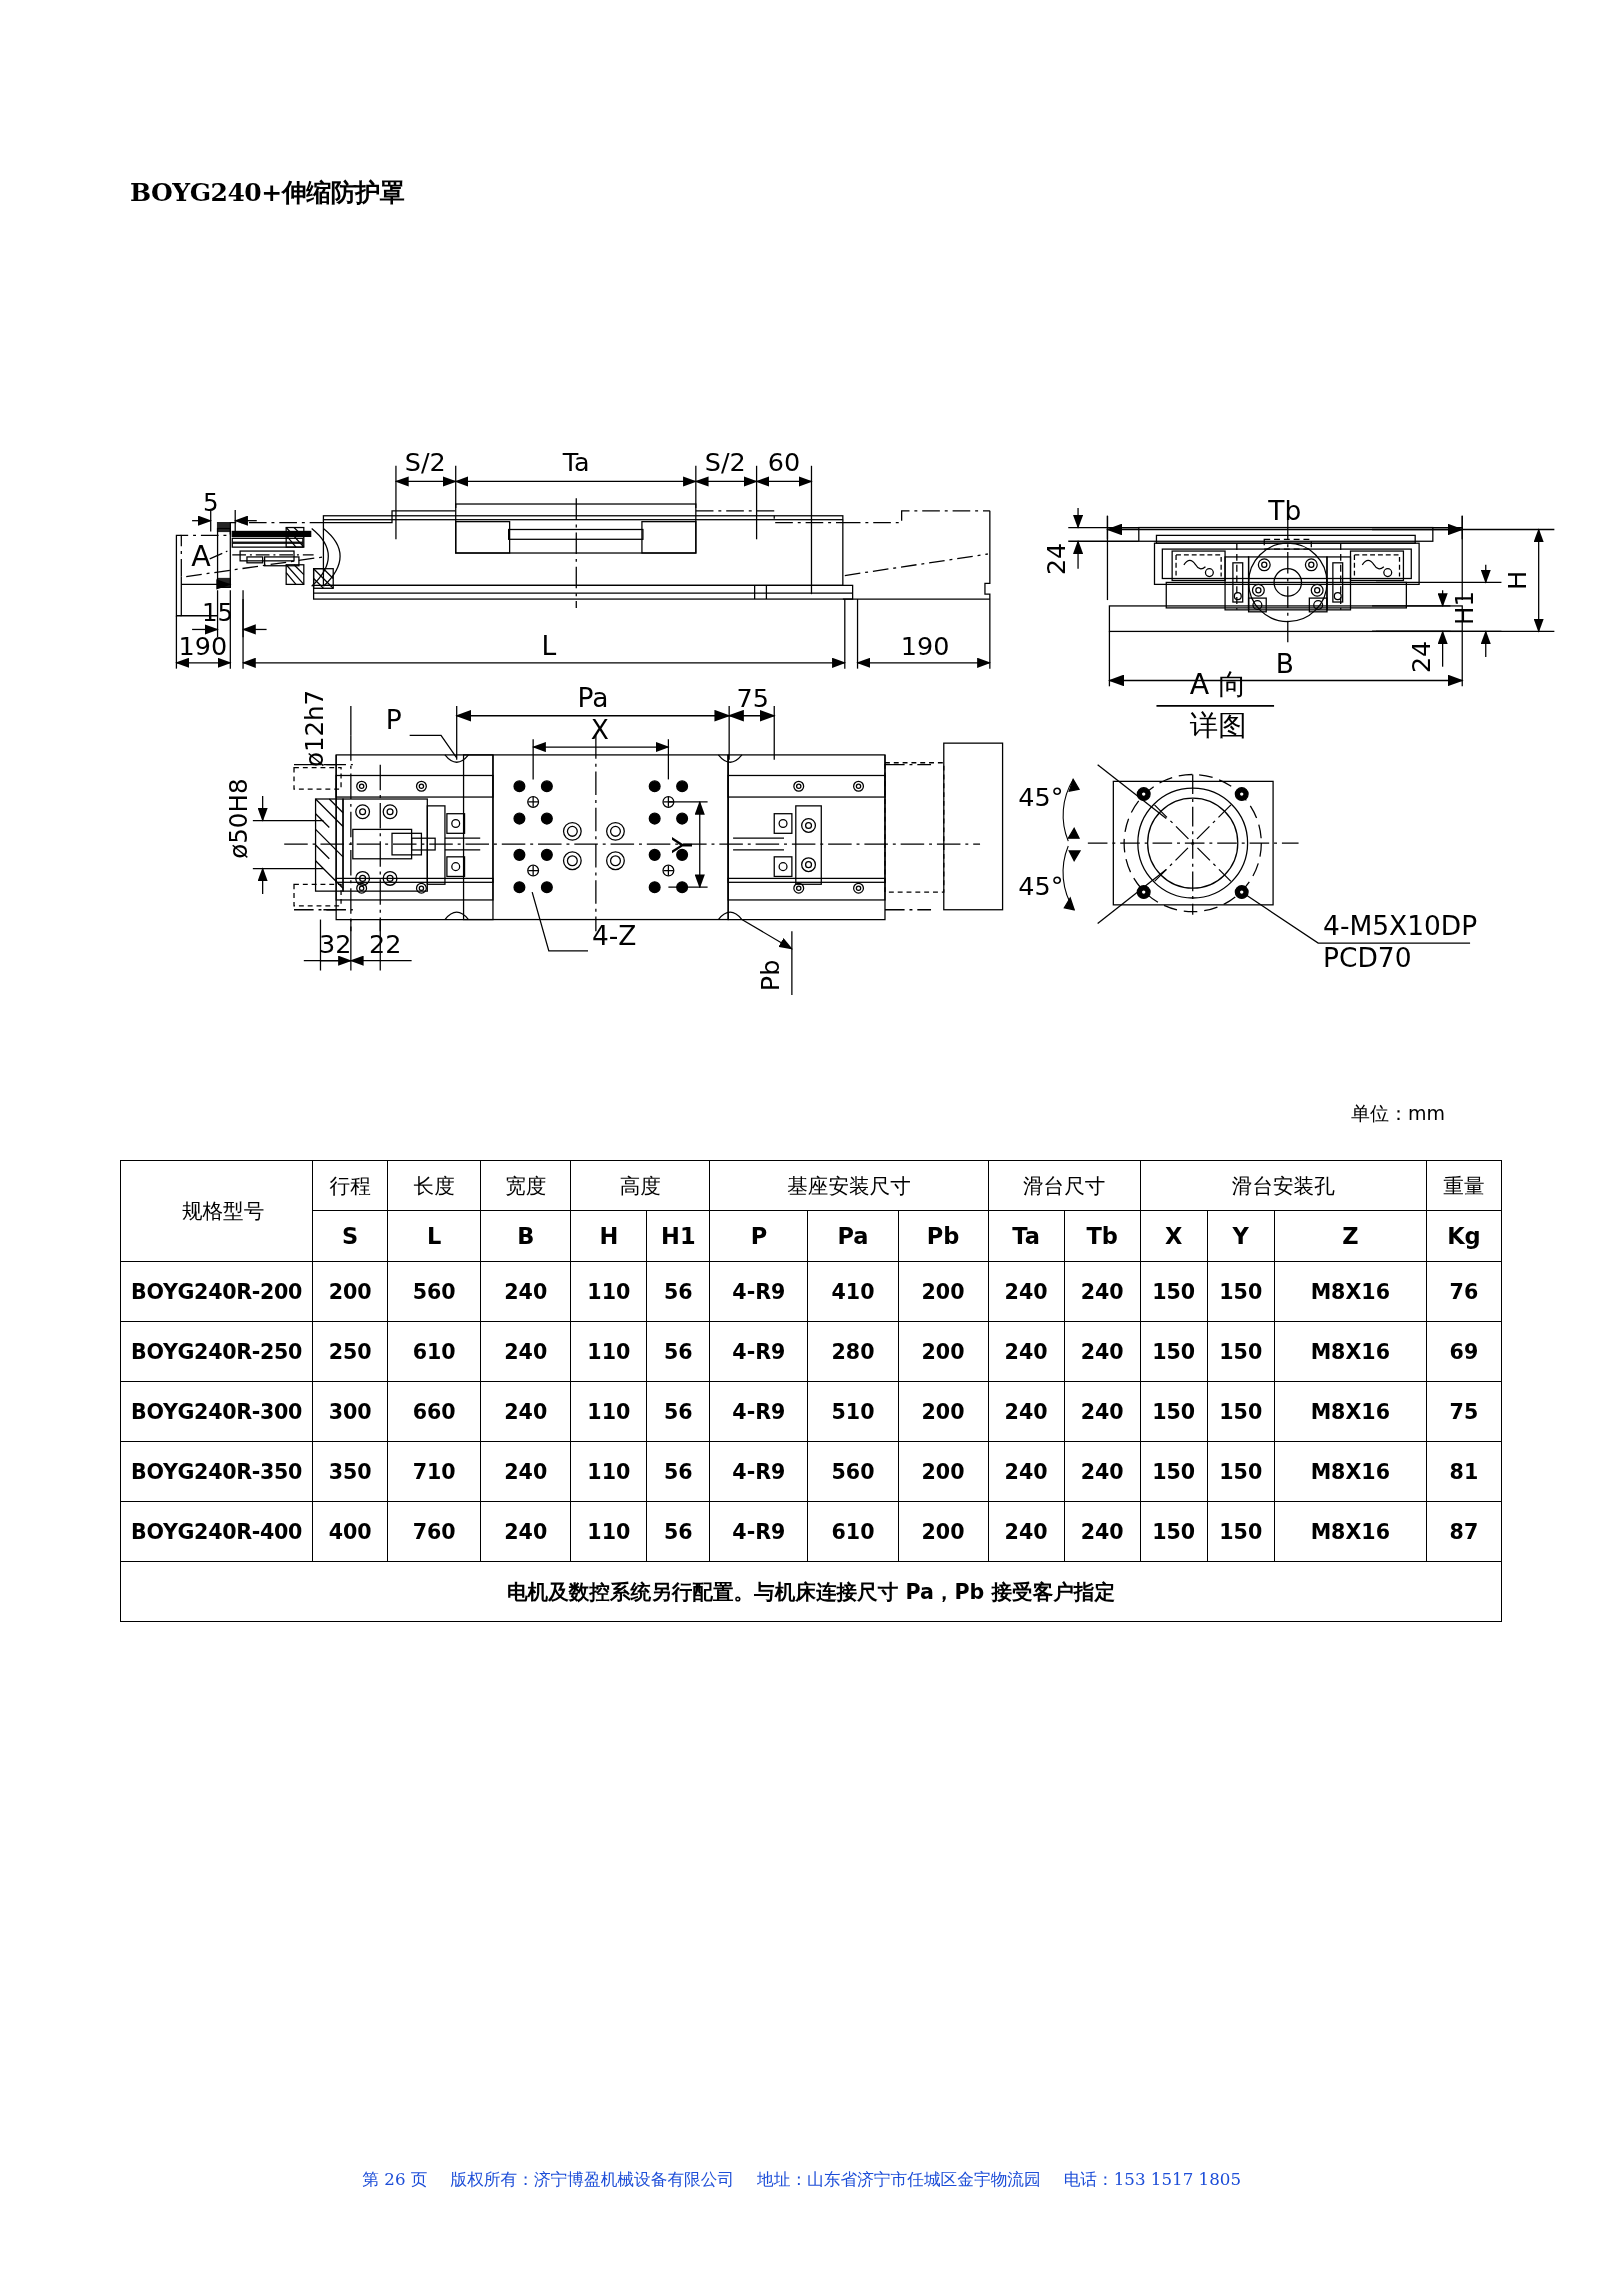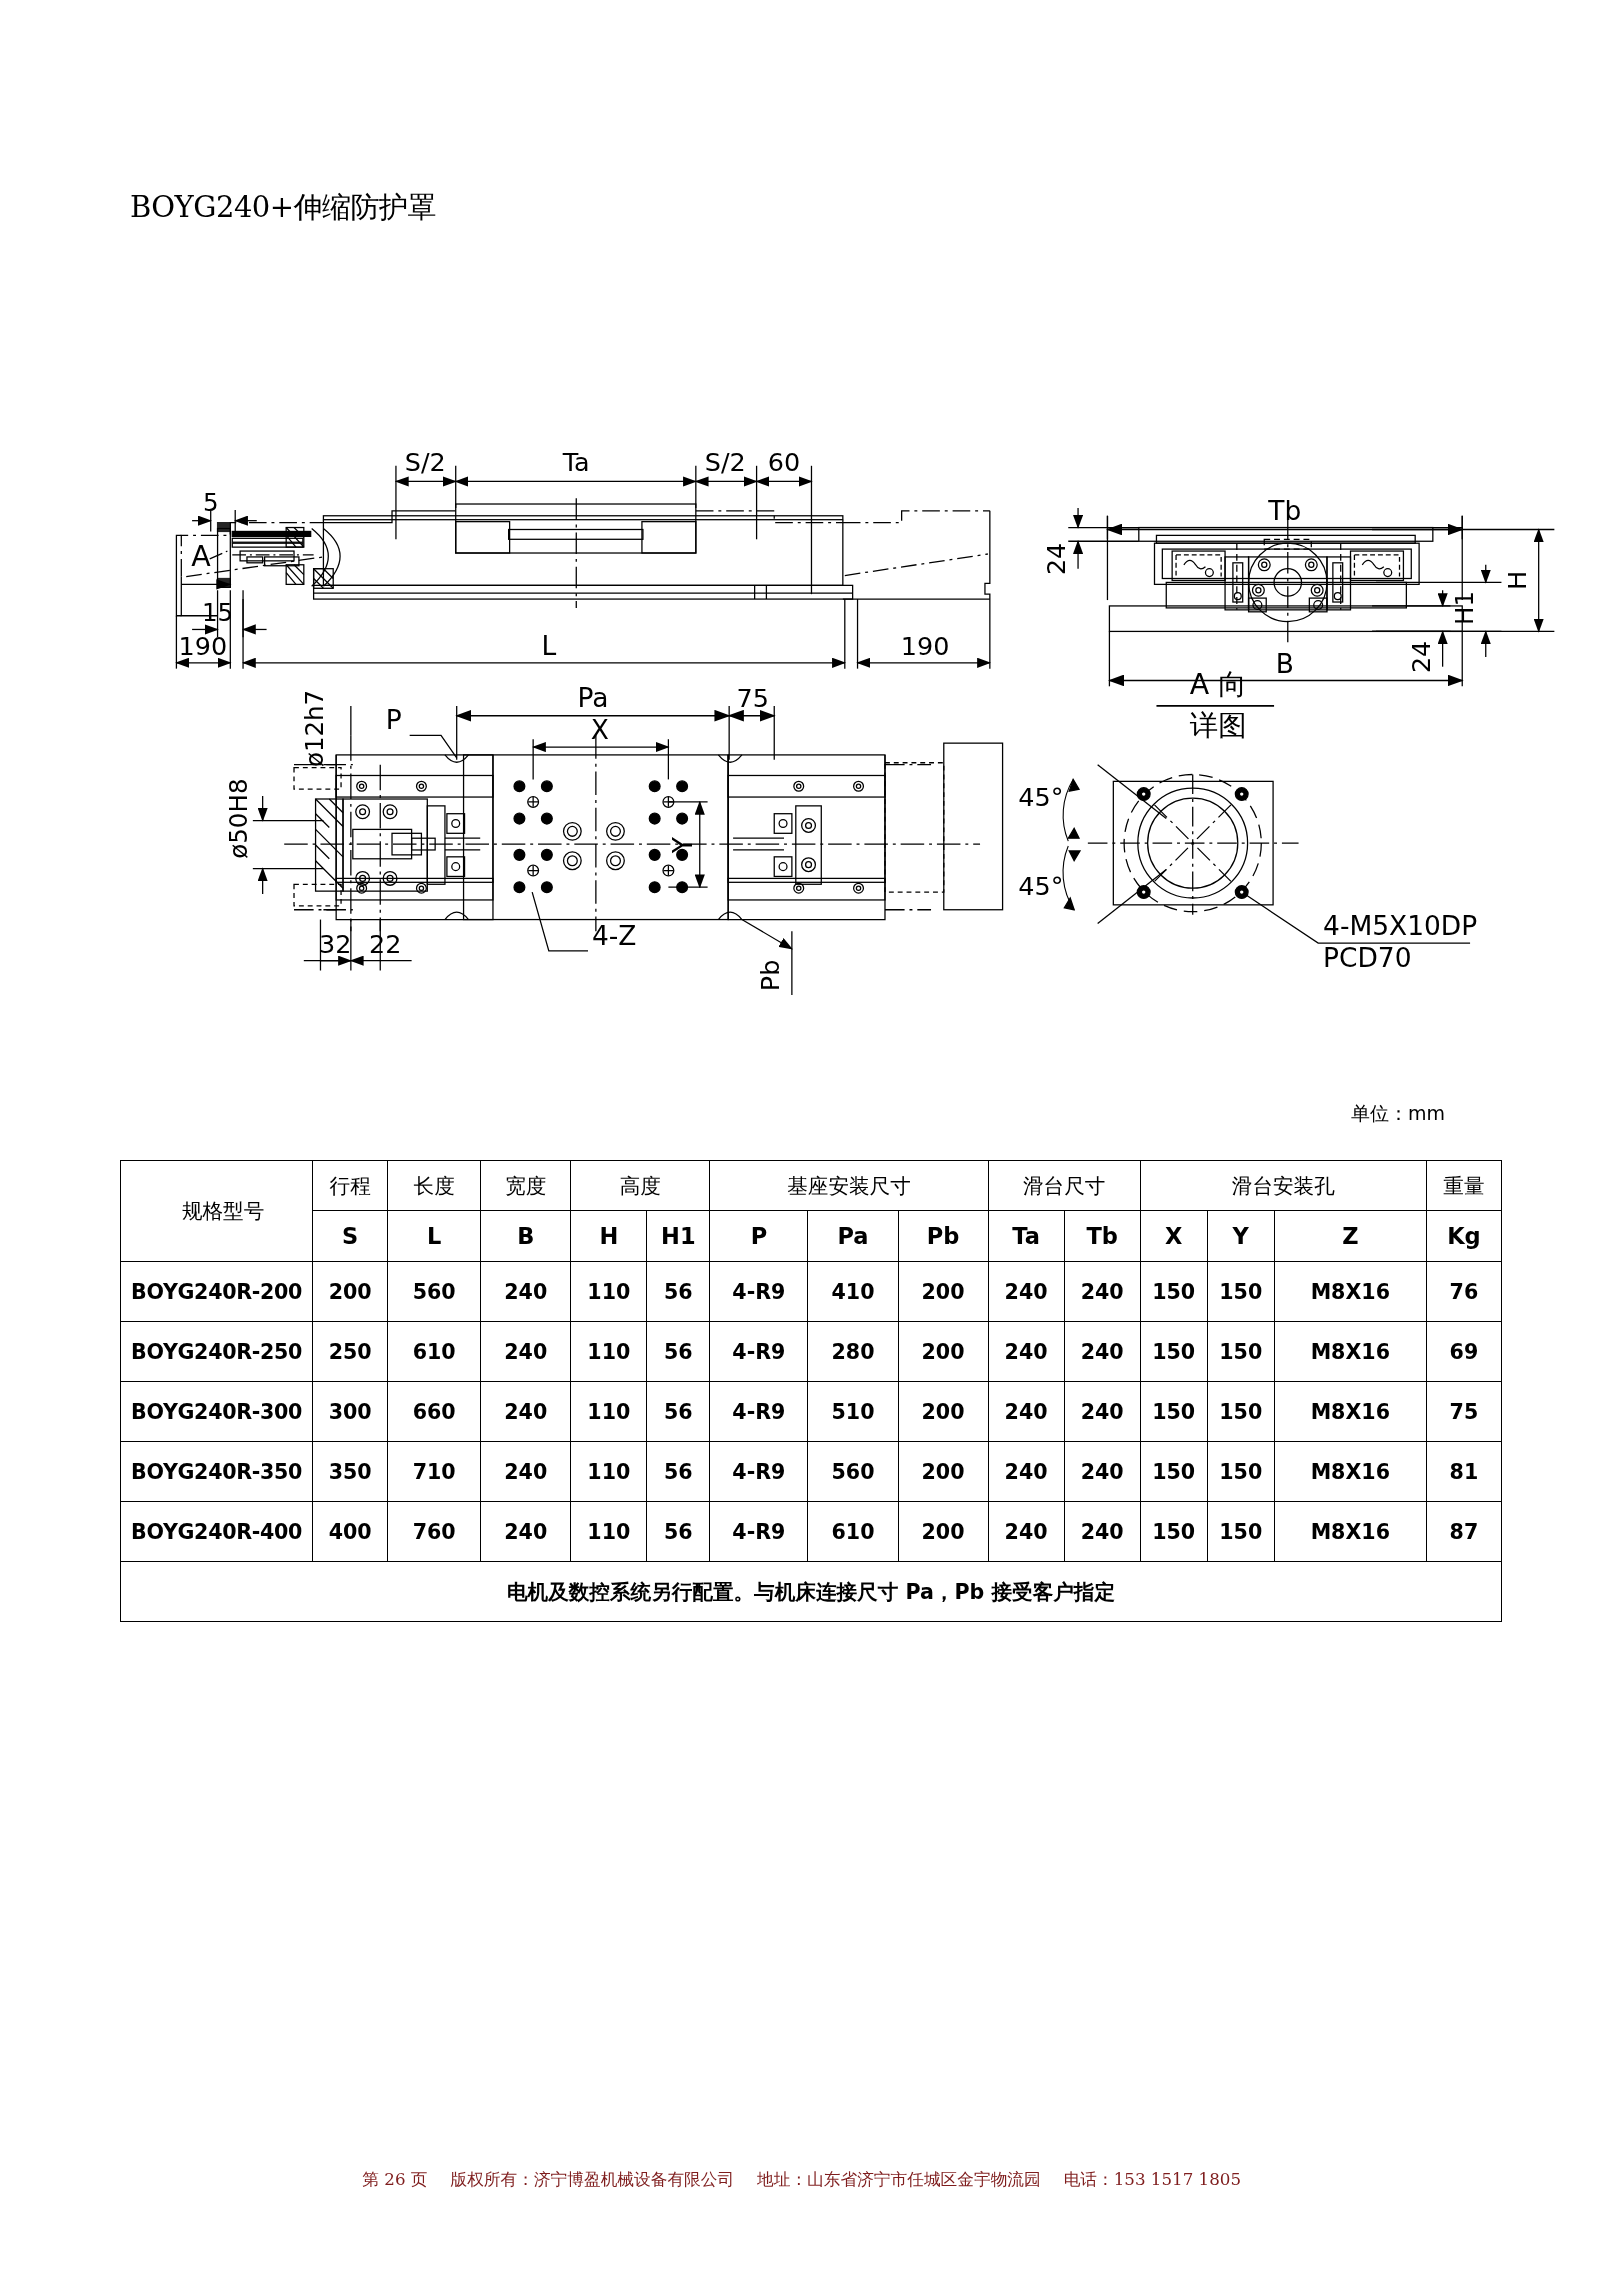--- a/index.html
+++ b/index.html
@@ -11,24 +11,24 @@
     width: 1621px; height: 2293px;
     position: relative;
     font-family: "Liberation Sans", sans-serif;
     color: #000;
     overflow: hidden;
   }
 
   
   #doc-title {
     position: absolute;
-    left: 130px; top: 188px;
+    left: 130px; top: 176px;
     font-family: "DejaVu Serif", serif;
-    font-size: 29px;
-    font-weight: normal;
+    font-size: 25px;
+    font-weight: bold;
     letter-spacing: -0.5px;
     white-space: nowrap;
   }
 
   
   #drawing-area {
     position: absolute;
     left: 0; top: 245px;
     width: 1621px; height: 814px;
   }
@@ -86,21 +86,21 @@
   }
 
   
   #page-footer {
     position: absolute;
     left: 0; top: 2168px;
     width: 1621px;
     text-align: center;
     font-family: "DejaVu Serif", serif;
     font-size: 16.7px;
-    color: #7f1d1d;
+    color: #1d4ed8;
     white-space: nowrap;
   }
   #page-footer span { margin-right: 17.6px; }
 
   .dim-txt { font-family: "DejaVu Sans", sans-serif; }
 </style>
 </head>
 <body>
 
 <div id="doc-title">BOYG240+伸缩防护罩</div>

